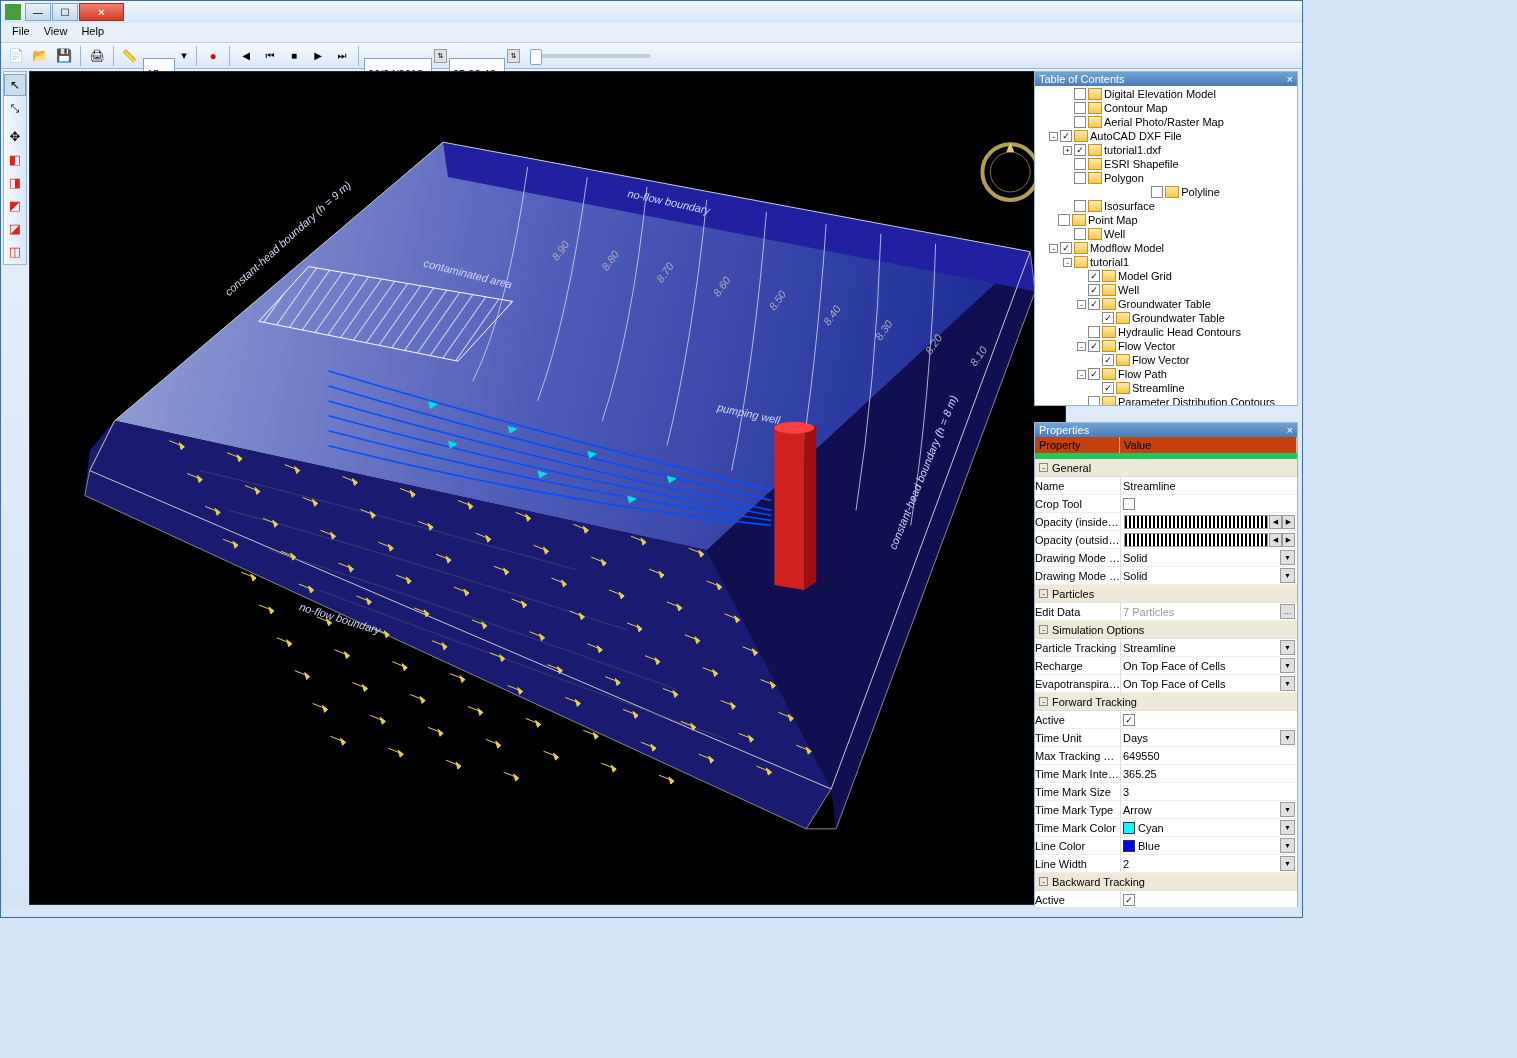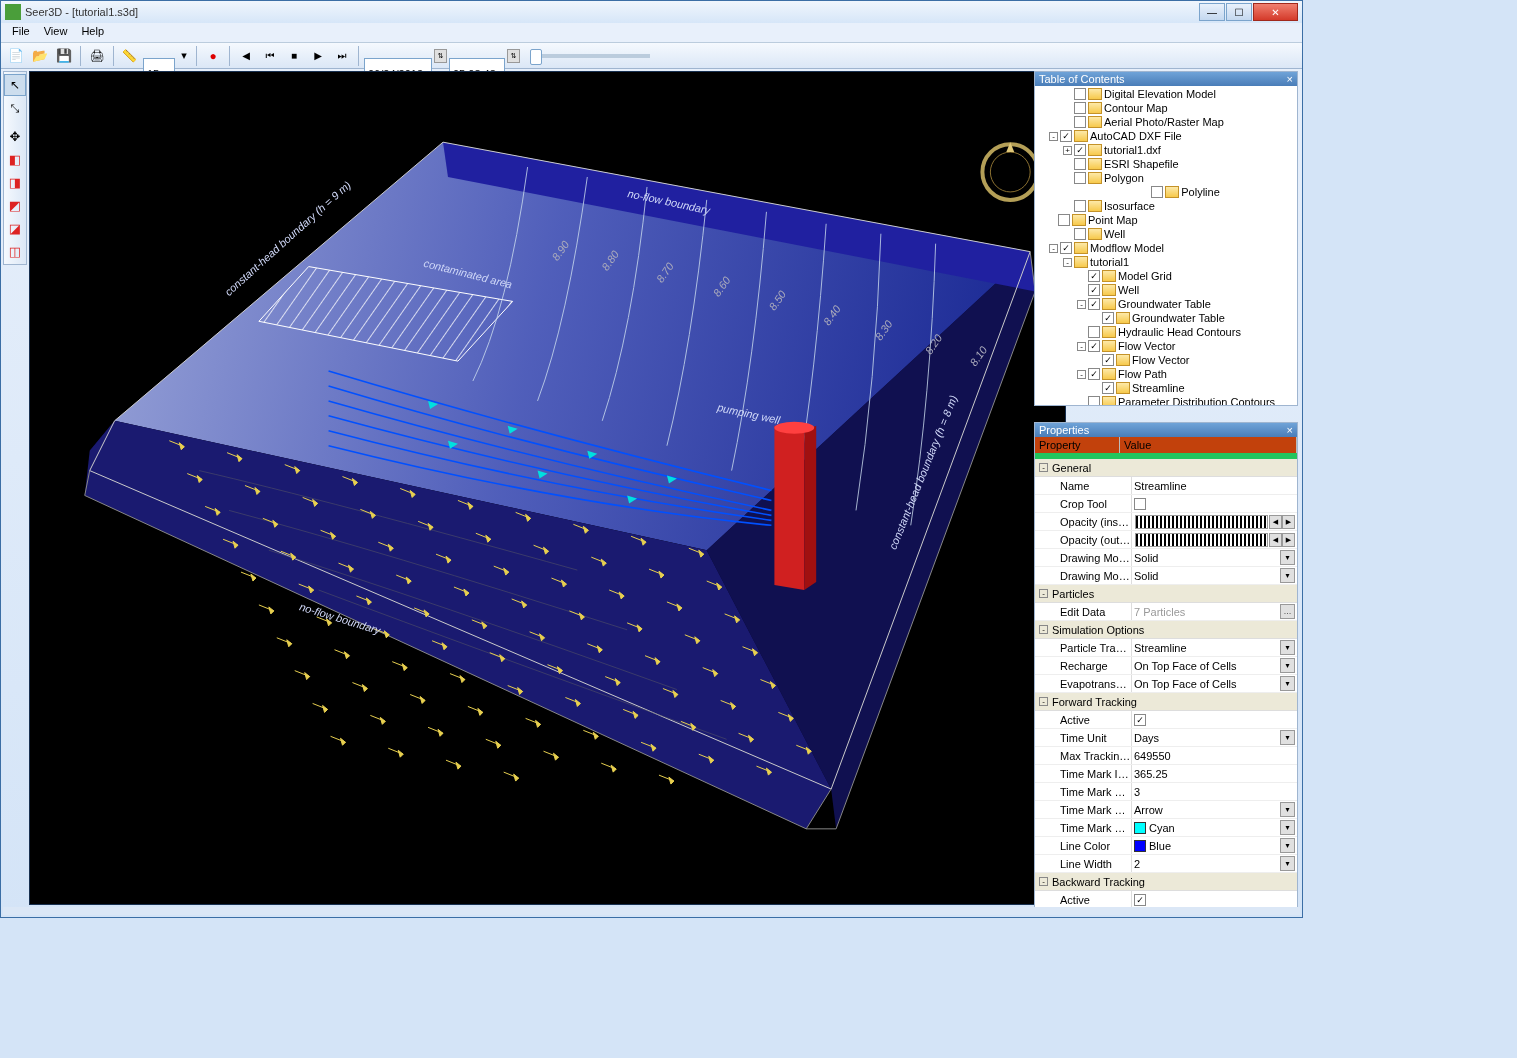--- a/index.html
+++ b/index.html
@@ -56,21 +56,21 @@
 
 .props { flex:1; }
 .prop-grid { flex:1; overflow-y:auto; background:#fff; }
 .prop-hdr { display:flex; background:#c2410c; border-bottom:6px solid #22c55e; }
 .prop-hdr div { padding:2px 4px; border-right:1px solid #bbb; }
 .prop-hdr .c1 { width:85px; }
 .prop-hdr .c2 { flex:1; }
 .prop-cat { background:#ece9d8; display:flex; align-items:center; height:18px; border-bottom:1px solid #ddd; }
 .prop-cat .exp { width:9px; height:9px; border:1px solid #888; margin:0 4px; font-size:8px; line-height:7px; text-align:center; }
 .prop-row { display:flex; height:18px; border-bottom:1px solid #eee; align-items:center; }
-.prop-row .c1 { width:85px; padding-left:14px; color:#000; overflow:hidden; text-overflow:ellipsis; white-space:nowrap;margin-left:11px; }
+.prop-row .c1 { width:85px; color:#000; overflow:hidden; text-overflow:ellipsis; white-space:nowrap; }
 .prop-row .c2 { flex:1; border-left:1px solid #ddd; padding:0 2px; display:flex; align-items:center; height:100%; }
 .prop-row .cb { width:12px; height:12px; border:1px solid #888; font-size:9px; line-height:10px; text-align:center; }
 .prop-row .dd { margin-left:auto; width:15px; height:15px; background:#e0e0e0; border:1px solid #999; font-size:8px; text-align:center; line-height:13px; }
 .prop-row .color-sw { width:12px; height:12px; border:1px solid #333; margin-right:3px; }
 .sbtn { width:13px; height:14px; border:1px solid #999; background:#e0e0e0; font-size:7px; line-height:12px; text-align:center; }
 .opacity-bar { flex:1; height:14px; border:1px solid #999; background: repeating-linear-gradient(90deg,#000 0,#000 2px,#fff 2px,#fff 4px); margin:0 1px; }
 
 .bottombar { position:absolute; left:2px; right:2px; bottom:2px; height:8px; background:#dbe7f6; }
 
 
@@ -94,21 +94,20 @@
 .i-cube4::before { content:"◪"; color:#d22; font-size:13px; }
 .i-cube5::before { content:"◫"; color:#d22; font-size:13px; }
 </style>
 </head>
 <body>
 
 <div class="window">
 
   <div class="titlebar">
     <div class="app-icon"></div>
-    <div class="title">Seer3D - [tutorial1.s3d]</div>
     <div class="win-btns">
       <div class="win-btn min"></div>
       <div class="win-btn max"></div>
       <div class="win-btn close"></div>
     </div>
   </div>
 
   <div class="menubar">
     <span>File</span>
     <span>View</span>

